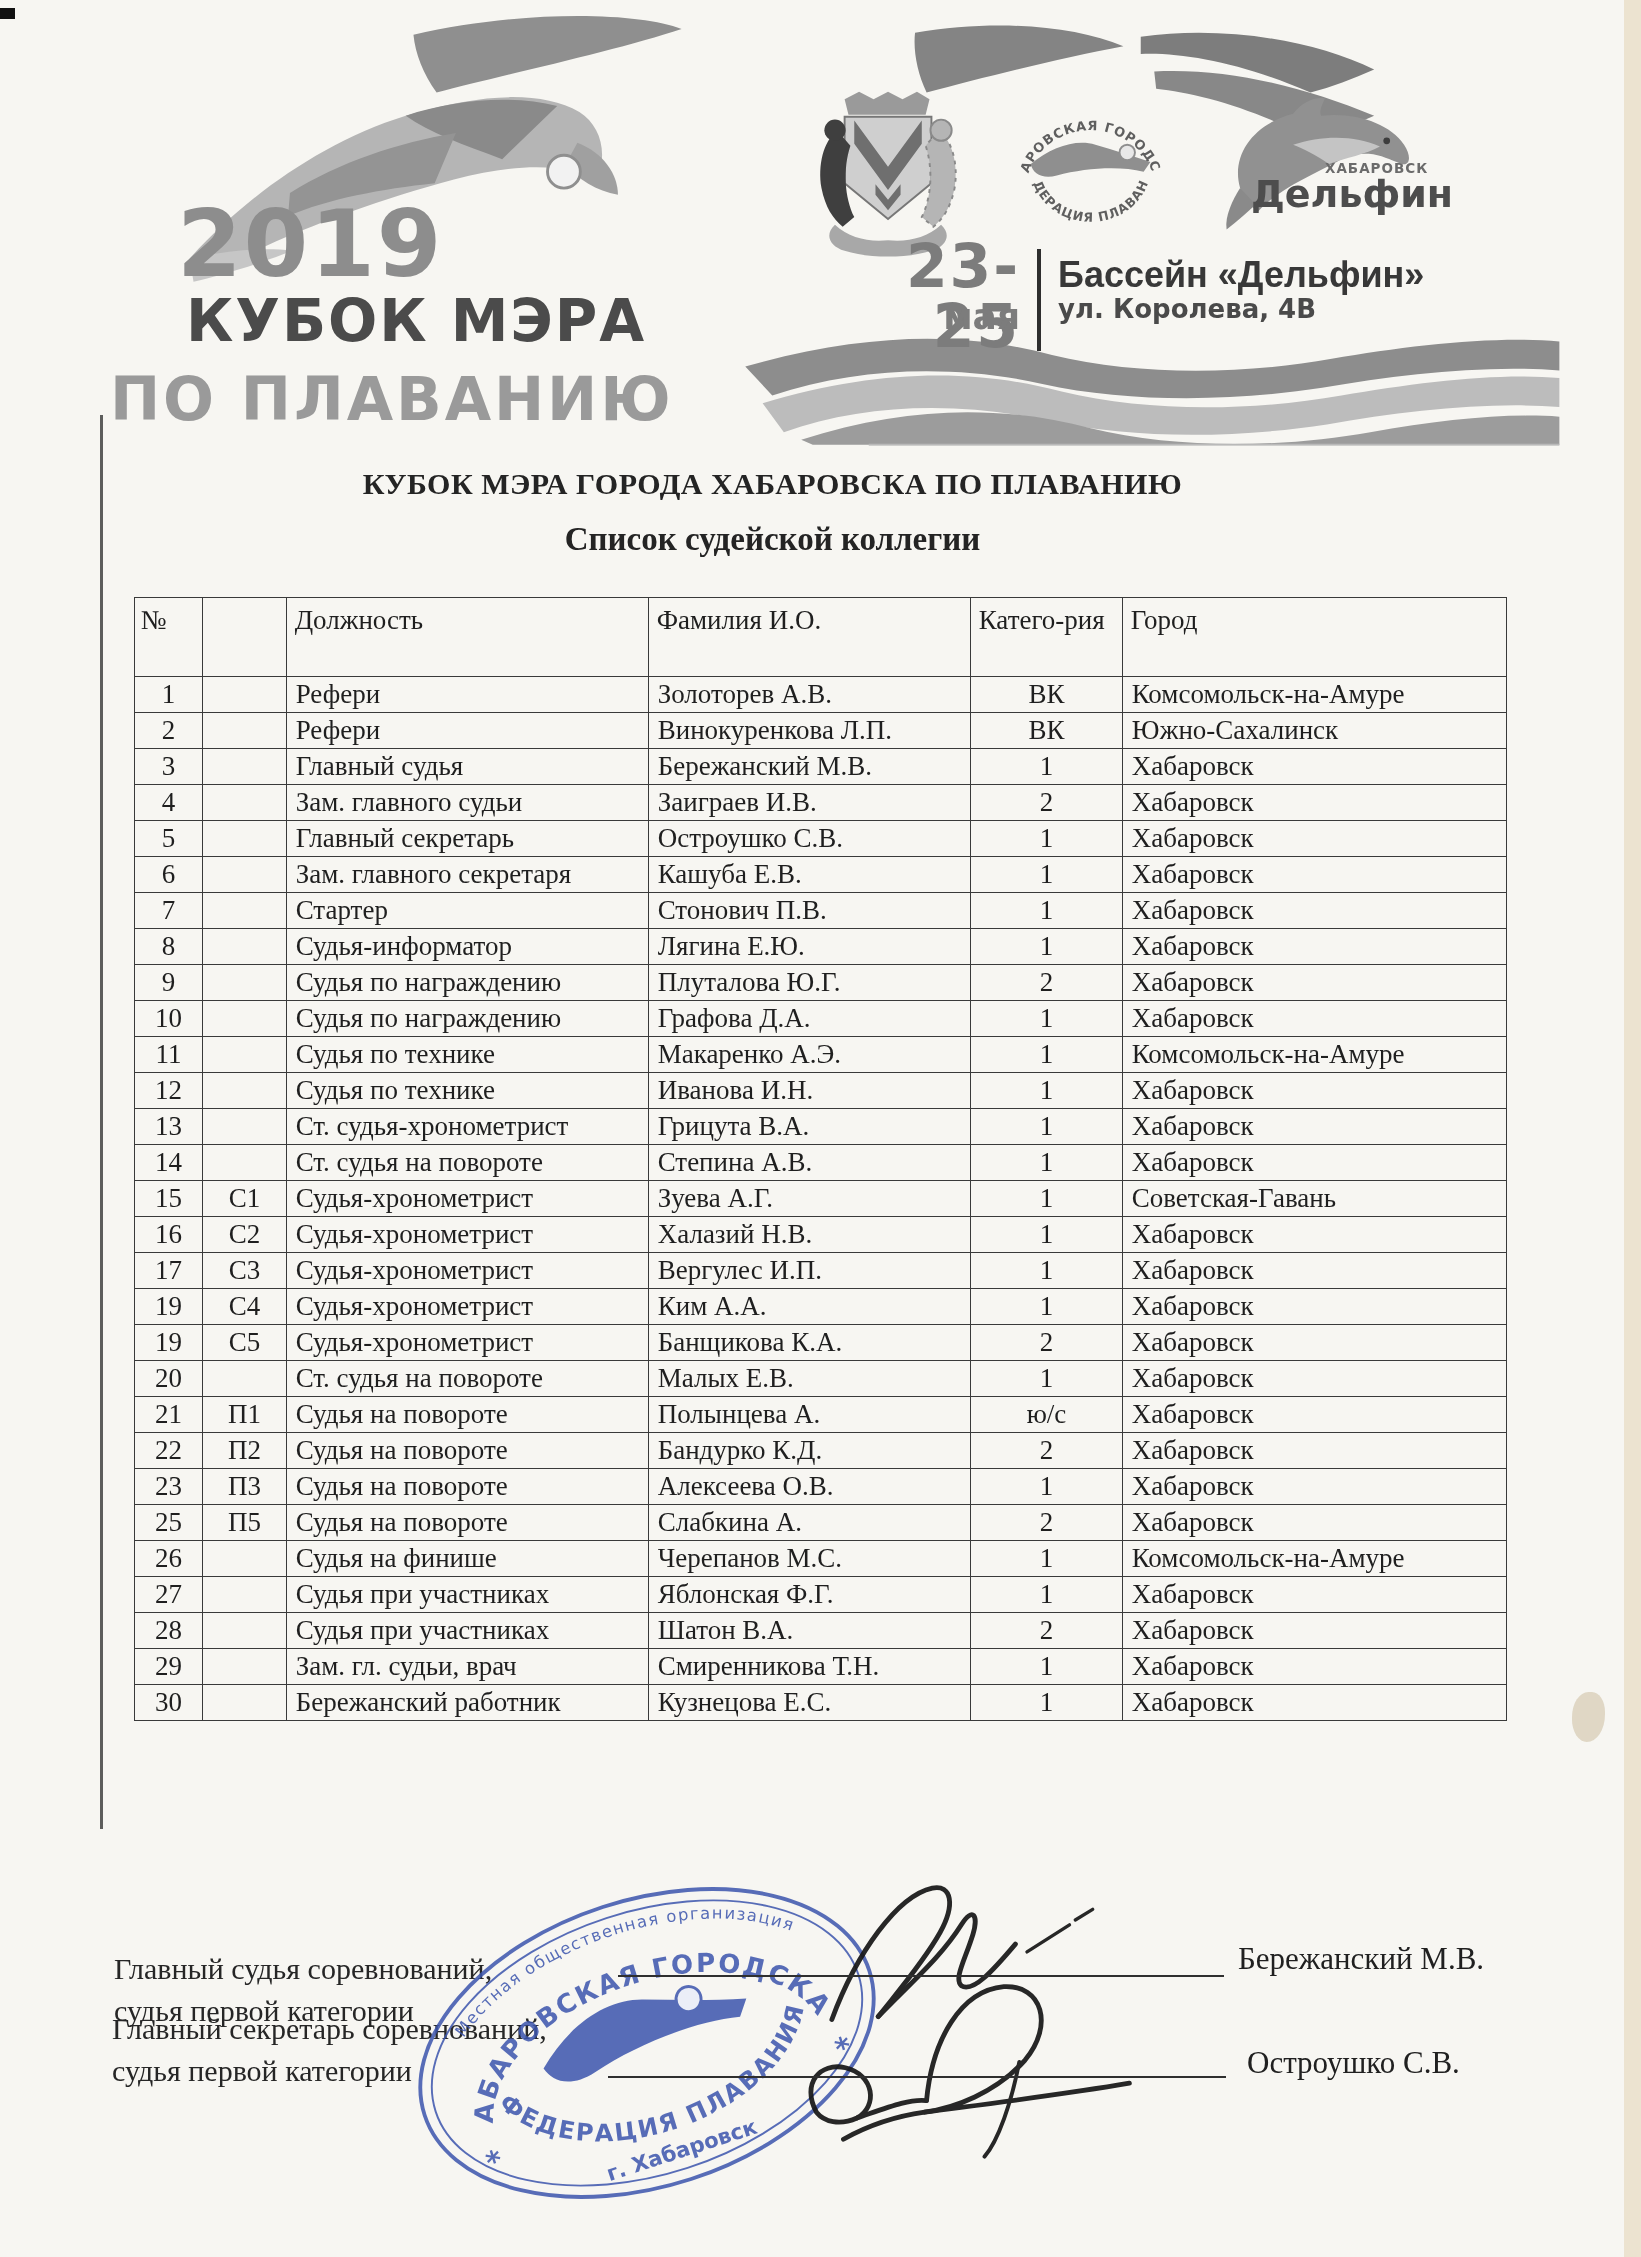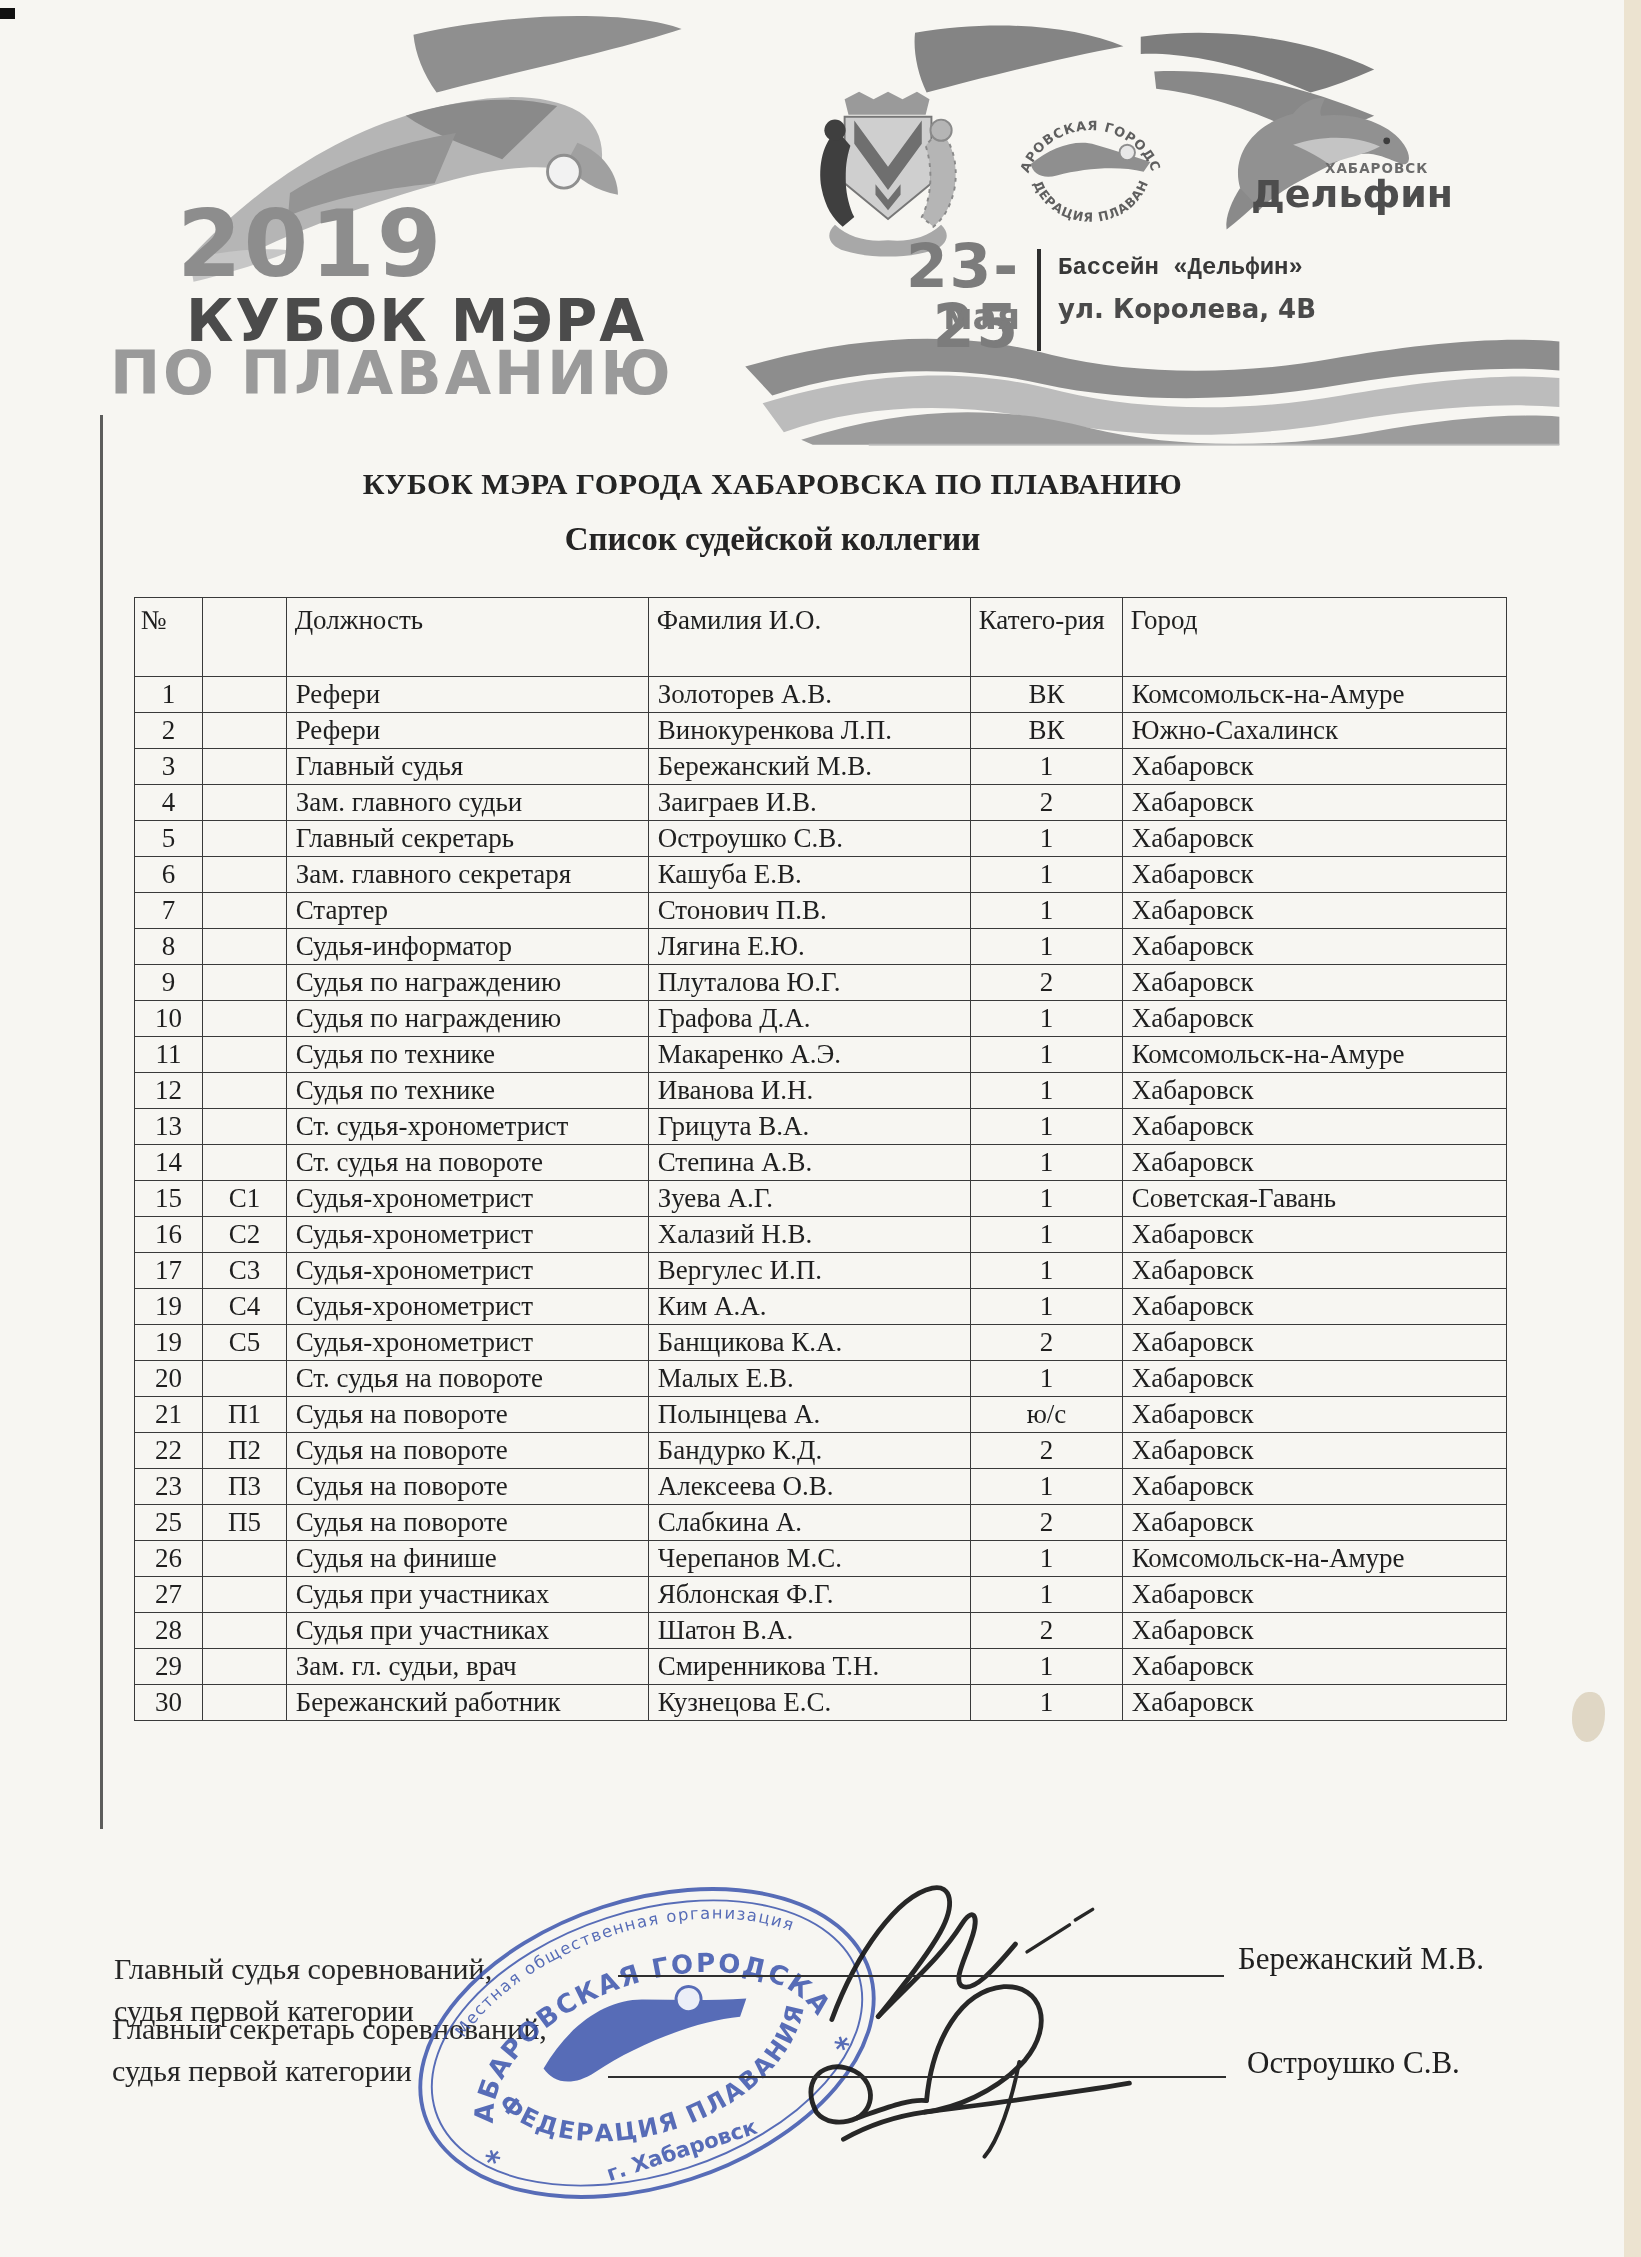--- a/index.html
+++ b/index.html
@@ -10,25 +10,25 @@
   
   .scan-right-strip { left:1624px; top:0; width:17.4px; height:2257px; background:#ece3d0; }
   .scan-left-line { left:100px; top:415px; width:2.9px; height:1414px; background:#2a2a2a; opacity:.75; }
   .scan-corner-mark { left:0; top:7.7px; width:15.4px; height:11.6px; background:#111; }
   .scan-smudge { left:1572px; top:1692px; width:33px; height:50px; background:#c3b28d; opacity:.45; border-radius:50% 40% 55% 45%; }
 
   
   .banner-svg { left:0; top:0; width:1641px; height:463px; }
   .year { left:177px; top:198px; font-family:"DejaVu Sans",sans-serif; font-size:93px; font-weight:800; color:#8d8d8d; letter-spacing:1.9px; line-height:1; }
   .banner-title1 { left:186px; top:292px; font-family:"DejaVu Sans",sans-serif; font-size:58px; font-weight:700; color:#4b4b4b; letter-spacing:1.9px; line-height:1; }
-  .banner-title2 { left:110px; top:343px; font-family:"DejaVu Sans",sans-serif; font-size:60px; font-weight:800; color:#9a9a9a; letter-spacing:2.9px; line-height:1; }
+  .banner-title2 { left:110px; top:369px; font-family:"DejaVu Sans",sans-serif; font-size:60px; font-weight:800; color:#9a9a9a; letter-spacing:2.9px; line-height:1; }
   .date-days { left:846px; top:236px; width:174px; text-align:right; font-family:"DejaVu Sans",sans-serif; font-size:60px; font-weight:800; color:#7c7c7c; letter-spacing:1.9px; line-height:1; }
   .date-month { left:846px; top:299px; width:174px; text-align:right; font-family:"DejaVu Sans",sans-serif; font-size:36px; font-weight:700; color:#7c7c7c; line-height:1; }
   .date-divider { left:1037px; top:249px; width:3.9px; height:102px; background:#2e2e2e; }
-  .venue-name { left:1058px; top:255px; font-family:Liberation Mono, monospace; font-size:24px; font-weight:700; color:#383838; line-height:1.1; }
+  .venue-name { left:1058px; top:255px; font-family:Liberation Sans, sans-serif; font-size:36px; font-weight:700; color:#383838; line-height:1.1; }
   .venue-address { left:1058px; top:295px; font-family:"DejaVu Sans",sans-serif; font-size:26px; font-weight:600; color:#4a4a4a; line-height:1.1; }
   .dolphin-city { left:1325px; top:160px; font-family:"DejaVu Sans",sans-serif; font-size:13.5px; font-weight:800; color:#6b6b6b; letter-spacing:1px; }
   .dolphin-label { left:1251px; top:172px; font-family:"DejaVu Sans",sans-serif; font-size:38px; font-weight:800; color:#4d4d4d; }
 
   
   .doc-title { left:87px; top:467px; width:1371px; text-align:center; font-size:30px; font-weight:700; letter-spacing:0.5px; color:#242424; }
   .doc-subtitle { left:87px; top:521px; width:1371px; text-align:center; font-size:33px; font-weight:700; color:#242424; }
 
   
   table.judges { position:absolute; left:134px; top:597px; width:1371px; border-collapse:collapse; table-layout:fixed; }

